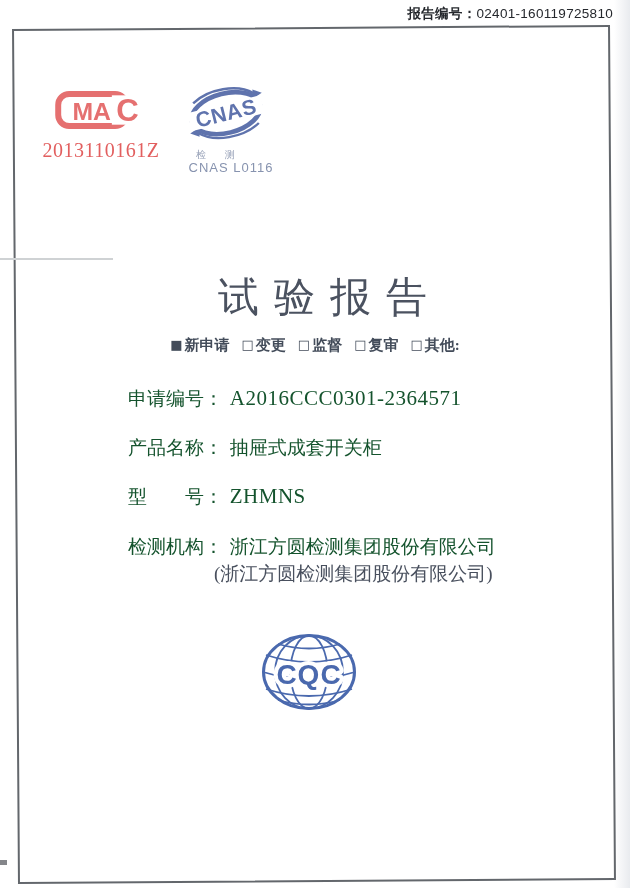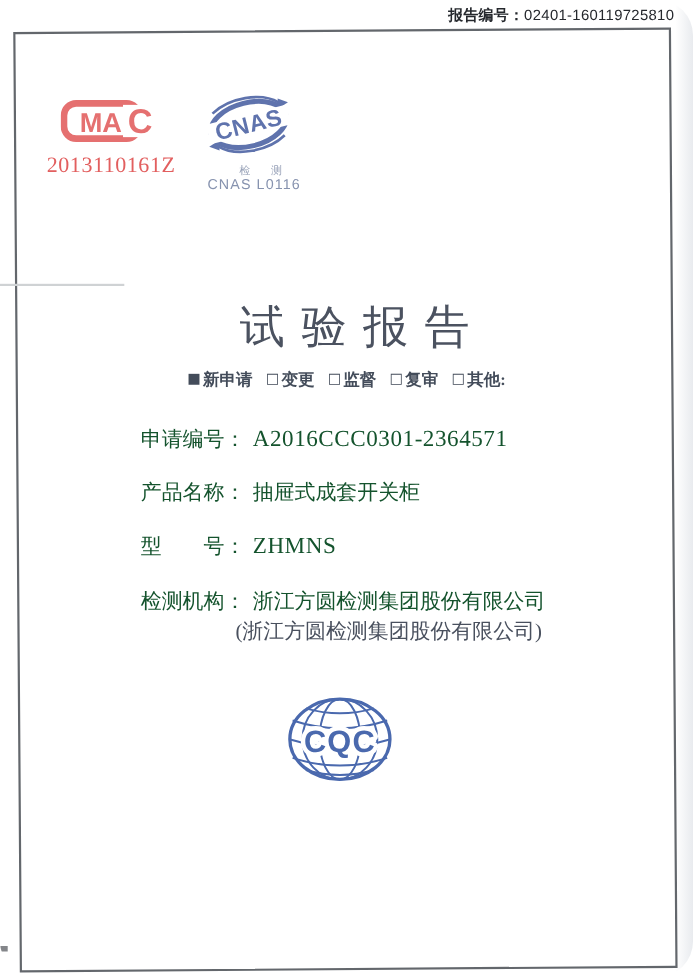--- a/index.html
+++ b/index.html
@@ -1,40 +1,40 @@
 <!DOCTYPE html>
 <html><head>
 <meta charset="utf-8">
 <style>
   html,body{margin:0;padding:0;}
   body{background:#ffffff;}
   .page{
     position:relative;width:630px;height:888px;background:#ffffff;overflow:hidden;
-    font-family:"Liberation Serif","DejaVu Serif",serif;color:#49505e;border-radius:32px;
+    font-family:"Liberation Serif","DejaVu Serif",serif;color:#49505e;
   }
   
   .edge-shade{position:absolute;top:0;right:0;width:16px;height:100%;
     background:linear-gradient(to right, rgba(210,214,220,0), rgba(205,210,218,0.45));}
   
   .doc-border{position:absolute;left:15px;top:27px;width:594px;height:851px;
     border:2px solid #63676c;transform:rotate(-0.4deg);}
   
   .artifact-1{position:absolute;left:0;top:258px;width:113px;height:2px;background:#cfd2d4;}
   .artifact-2{position:absolute;left:0;top:860px;width:7px;height:5px;background:#5b5e63;opacity:.75;}
   
   .report-no{position:absolute;top:5px;right:17px;font-family:"Liberation Sans","DejaVu Sans",sans-serif;
     font-size:13.5px;color:#25282d;letter-spacing:.3px;white-space:nowrap;}
   .report-no .lbl{font-weight:bold;}
   
   .cma-svg{position:absolute;left:55px;top:90px;width:88px;height:40px;}
   .cma-no{position:absolute;left:40px;top:139px;width:122px;text-align:center;
     font-size:20px;color:#e25f5f;letter-spacing:.5px;}
   
   .cnas-svg{position:absolute;left:180px;top:80px;width:92px;height:70px;}
-  .cnas-cat{position:absolute;left:196px;top:148px;width:90px;text-align:center;
+  .cnas-cat{position:absolute;left:196px;top:148px;width:90px;
     font-family:"Liberation Sans","DejaVu Sans",sans-serif;font-size:10px;color:#98a2b8;letter-spacing:8px;}
   .cnas-no{position:absolute;left:185px;top:160px;width:92px;text-align:center;
     font-family:"Liberation Sans","DejaVu Sans",sans-serif;font-size:13px;color:#8793af;letter-spacing:1px;}
   
   .title1{position:absolute;left:0;top:206px;width:100%;text-align:center;
     font-size:41px;letter-spacing:5px;color:#4b5260;}
   .title2{position:absolute;left:15px;top:270px;width:100%;text-align:center;
     font-size:41px;letter-spacing:15px;color:#4b5260;}
   
   .apptype{position:absolute;left:0;top:336px;width:100%;display:flex;justify-content:center;gap:12px;

